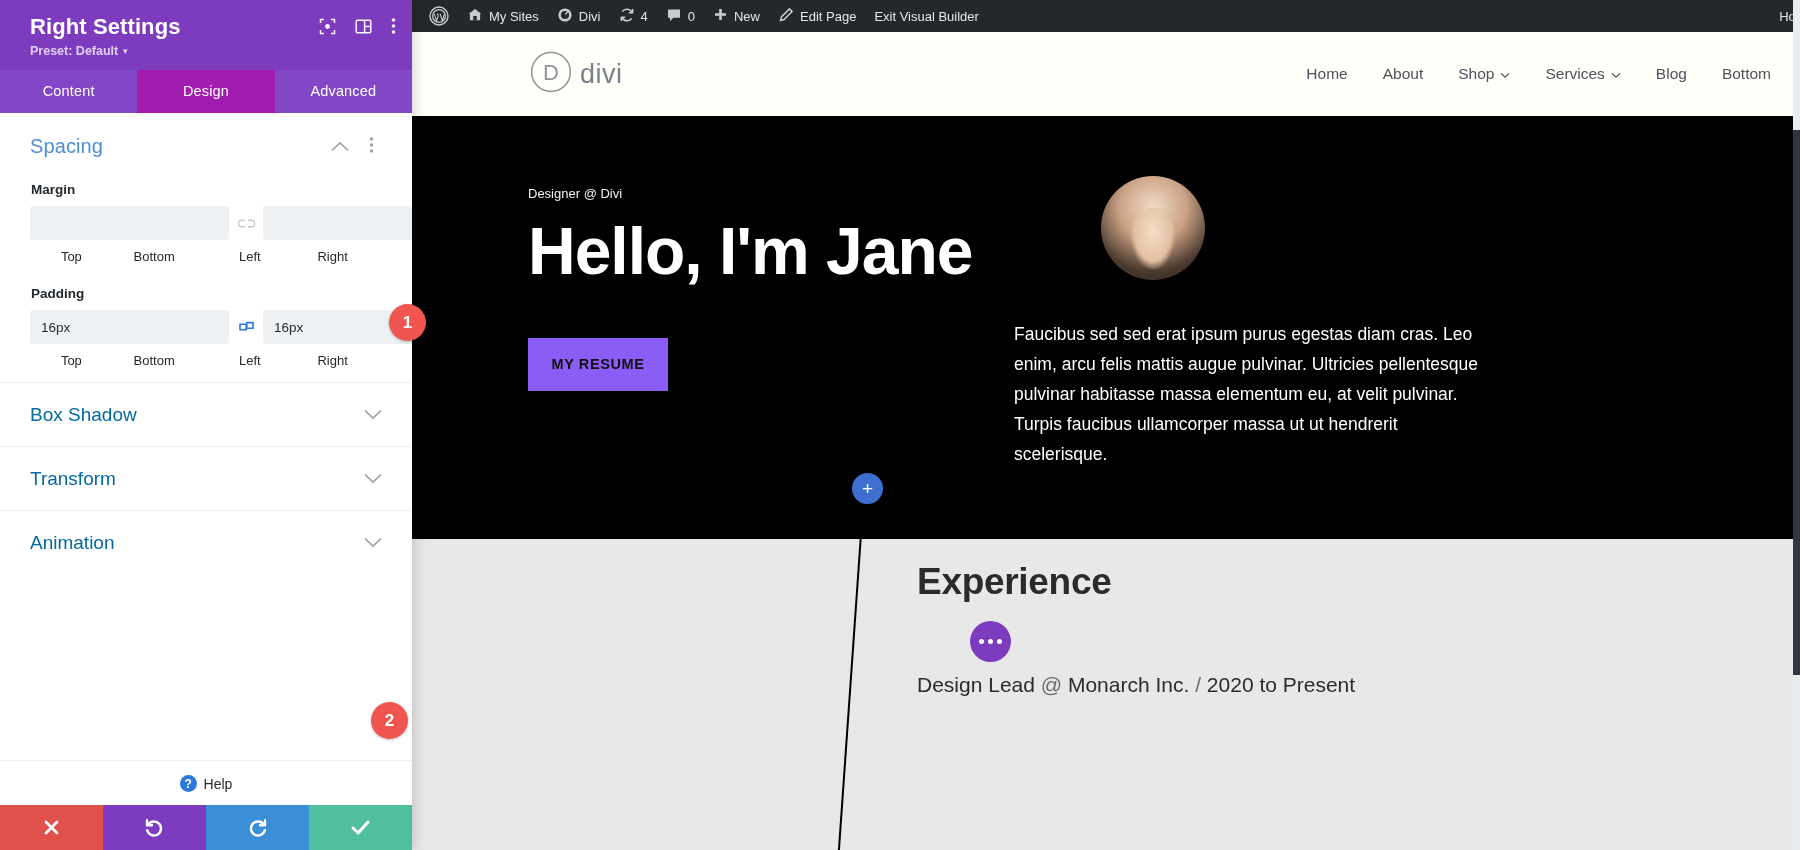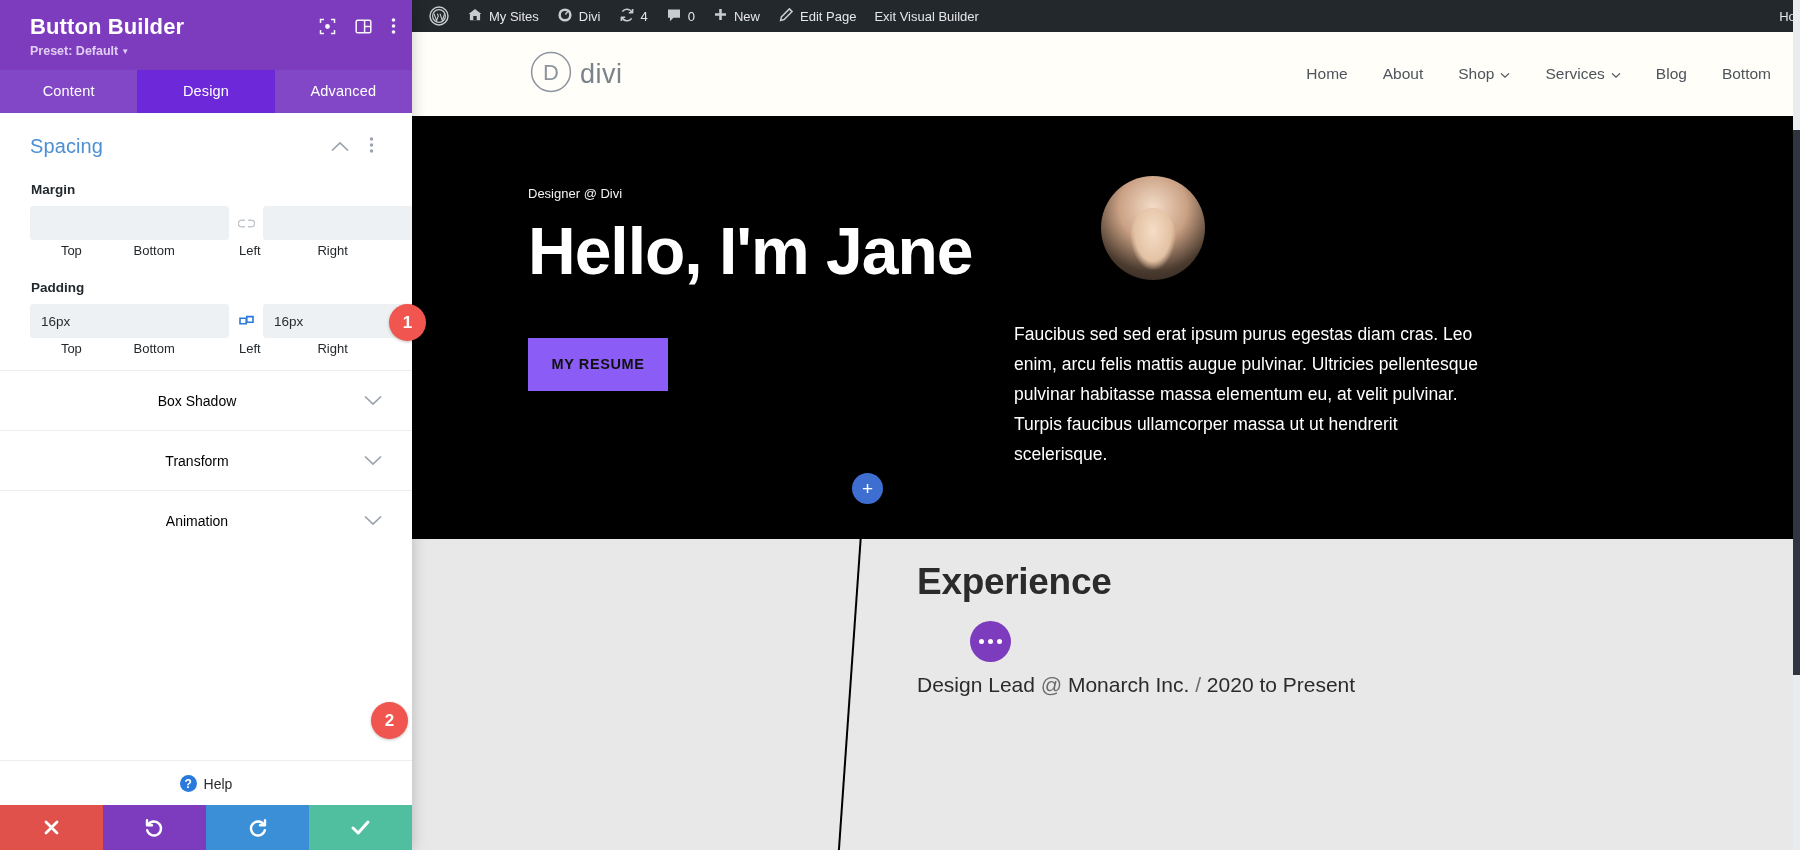--- a/index.html
+++ b/index.html
@@ -26,21 +26,21 @@
   .panel-header-icons{
     position:absolute; right:16px; top:17px; display:flex; align-items:center; gap:19px;
   }
   .hdr-icon{ opacity:.95; cursor:pointer; display:block; }
 
   .panel-tabs{ display:flex; background:#8247c6; }
   .panel-tab{
     flex:1; text-align:center; padding:13px 0 14px; color:#fff;
     font-size:14.5px; cursor:pointer; font-weight:500; letter-spacing:.15px;
   }
-  .panel-tab.active{ background:#6d28d9; }
+  .panel-tab.active{ background:#a21caf; }
 
   .panel-body{ flex:1; overflow:hidden; position:relative; background:#fff; }
 
   .section-spacing{ padding:22px 38px 14px 30px; position:relative; }
   .section-head{ display:flex; align-items:center; }
   .section-title{ color:#4c8fd4; font-size:20px; font-weight:400; flex:1; letter-spacing:.1px;}
   .section-head .chev, .section-head .dots{ cursor:pointer; }
   .section-head .dots{ margin-left:20px; }
 
   .field-label{ font-size:13.5px; color:#23282d; font-weight:bold; margin:24px 0 9px 1px; }
@@ -49,30 +49,30 @@
   .spacing-row{ display:flex; align-items:flex-start; }
   .spacing-half{ display:flex; flex:1; align-items:center; }
   .spacing-divider{ width:1px; background:#ddd; height:34px; margin:0 6px; }
   .sp-input{
     flex:1; height:34px; background:#eef1f4; border:none; border-radius:3px;
     font-size:13.5px; color:#2b2b2b; padding:0 11px;
     font-family:"Liberation Sans", sans-serif;
   }
   .sp-input::placeholder{ color:#b6bcc2; }
   .link-icon{ width:34px; display:flex; align-items:center; justify-content:center; cursor:pointer;}
-  .sp-labels{ display:flex; margin-top:3px; }
+  .sp-labels{ display:flex; margin-top:9px; }
   .sp-labels .half{ display:flex; flex:1; }
   .sp-labels .half span{ flex:1; text-align:center; font-size:13px; color:#23282d; }
   .sp-labels .gap{ width:13px; }
 
   .collapsed-row{
     border-top:1px solid #eceef0; padding:21px 30px 20px 30px;
     display:flex; align-items:center; cursor:pointer;
   }
-  .collapsed-title{ flex:1; font-size:14px; color:#000000; font-weight:400;text-align:center; }
+  .collapsed-title{ flex:1; font-size:19px; color:#0369a1; font-weight:400; }
 
   .help-row{
     border-top:1px solid #eceef0; text-align:center; padding:14px 0 13px;
     font-size:14px; color:#2b2b2b; display:flex; align-items:center;
     justify-content:center; gap:7px; cursor:pointer;
   }
   .help-q{
     width:17px; height:17px; border-radius:50%; background:#2a7ade; color:#fff;
     font-size:12px; font-weight:bold; display:flex; align-items:center; justify-content:center;
   }
@@ -182,21 +182,21 @@
   .exp-dots i{ width:5px; height:5px; background:#fff; border-radius:50%; display:block; }
   .exp-role{ font-size:21px; color:#2b2b2b; }
   .exp-role .sep{ color:#6b6b6b; }
 </style>
 </head>
 <body>
 
 <div id="settings-panel">
 
   <div class="panel-header">
-    <div class="panel-title">Button Builder</div>
+    <div class="panel-title">Right Settings</div>
     <div class="panel-preset">
       <span>Preset: Default</span><span class="caret">▼</span>
     </div>
     <div class="panel-header-icons">
       <span class="hdr-icon">
         <svg width="17" height="17" viewBox="0 0 17 17">
             <g fill="none" stroke="#fff" stroke-width="1.5">
           <path d="M1.5 5V1.5H5"></path>
               <path d="M12 1.5h3.5V5"></path>
               <path d="M15.5 12v3.5H12"></path>

